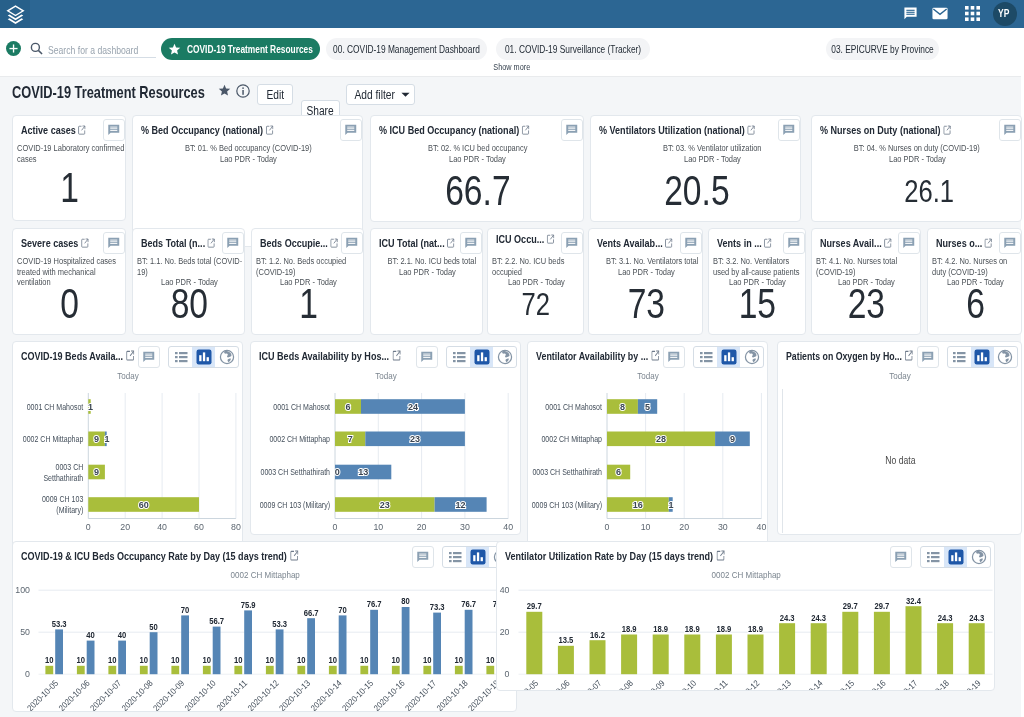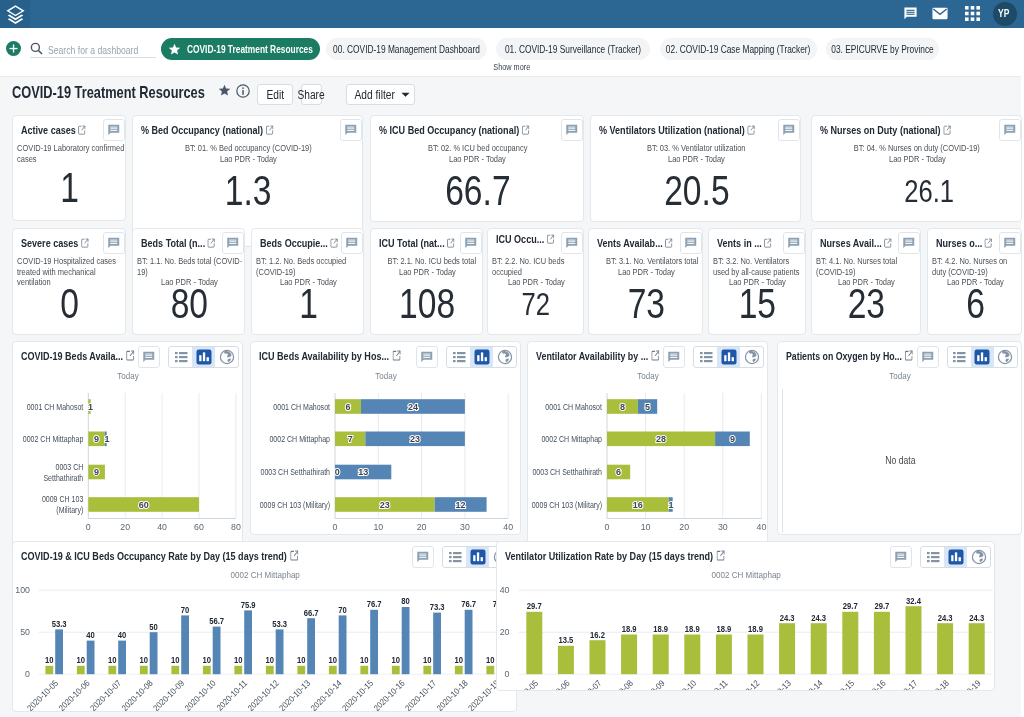--- a/index.html
+++ b/index.html
@@ -75,41 +75,38 @@
         <path d="M7 0.8 L8.7 4.8 L13.2 5.2 L9.8 8.1 L10.8 12.5 L7 10.2 L3.2 12.5 L4.2 8.1 L0.8 5.2 L5.3 4.8 Z" fill="#fff"></path>
       </svg>
       <span class="sx" style="transform:scaleX(0.82)">COVID-19 Treatment Resources</span>
     </div>
 <div class="chip" style="left:326px;width:160.5px">
       <span class="sx" style="transform:scaleX(0.82);transform-origin:center">00. COVID-19 Management Dashboard</span>
     </div>
 <div class="chip" style="left:496px;width:154px">
       <span class="sx" style="transform:scaleX(0.82);transform-origin:center">01. COVID-19 Surveillance (Tracker)</span>
     </div>
-<div class="chip" style="left:659.5px;width:157px">
-      <span class="sx" style="transform:scaleX(0.82);transform-origin:center">02. COVID-19 Case Mapping (Tracker)</span>
-    </div>
 <div class="chip" style="left:826px;width:113px">
       <span class="sx" style="transform:scaleX(0.82);transform-origin:center">03. EPICURVE by Province</span>
     </div>
 <div class="abs" style="left:472px;top:62px;width:80px;text-align:center;font-size:9px;color:#333f4c"><span class="sx" style="transform:scaleX(0.81);transform-origin:center">Show more</span></div>
 <div id="gray"></div>
 <div class="abs" style="left:12px;top:83.5px;font-size:15.7px;font-weight:bold;color:#212934;white-space:nowrap"><span class="sx" style="transform:scaleX(0.816)">COVID-19 Treatment Resources</span></div>
 <svg class="abs" style="left:218px;top:84px" width="13" height="13" viewBox="0 0 14 14">
       <path d="M7 0.8 L8.7 4.8 L13.2 5.2 L9.8 8.1 L10.8 12.5 L7 10.2 L3.2 12.5 L4.2 8.1 L0.8 5.2 L5.3 4.8 Z" fill="#4a5768"></path>
     </svg>
 <svg class="abs" style="left:236px;top:84px" width="14" height="14" viewBox="0 0 14 14">
       <circle cx="7" cy="7" r="6.2" fill="none" stroke="#4a5768" stroke-width="1.2"></circle>
       <rect x="6.3" y="3.4" width="1.5" height="1.5" fill="#4a5768"></rect>
       <rect x="6.3" y="6" width="1.5" height="4.8" fill="#4a5768"></rect>
     </svg>
 <div class="btn" style="left:257px;top:84px;width:36px">
       <span class="sx" style="transform:scaleX(0.85);transform-origin:center">Edit</span>
     </div>
-<div class="btn" style="left:301px;top:84px;width:21px">
+<div class="btn" style="left:301px;top:100px;width:39px">
       <span class="sx" style="transform:scaleX(0.85);transform-origin:center">Share</span>
     </div>
 <div class="btn" style="left:346px;top:84px;width:69px"><span class="sx" style="transform:scaleX(0.85);transform-origin:center">Add filter</span>&nbsp;<svg width="9" height="6" viewBox="0 0 10 6" style="margin-top:1px">
         <path d="M0.5 0.5 L5 5 L9.5 0.5 Z" fill="#212934"></path>
       </svg></div>
 <div class="abs" style="left:1021px;top:76px;width:3px;height:641px;background:#fff"></div>
 <div class="card" style="left:12px;top:115px;width:114px;height:106px">
       <div style="position:absolute;left:8px;top:7px">
         <span class="sx" style="transform:scaleX(0.780);display:flex;align-items:center">
           <span class="ttl">Active cases</span>
@@ -148,21 +145,20 @@
       </div>
       <div class="chatbtn" style="left:207px;top:3px">
         <svg width="13.5" height="13.5" viewBox="0 0 16 16">
           <path d="M1.5 2 h13 v9.5 h-10.2 l-2.8 2.8 z" fill="#8ba0b3"></path>
           <rect x="3.8" y="4.3" width="8.4" height="1.05" fill="#fff"></rect>
           <rect x="3.8" y="6.3" width="8.4" height="1.05" fill="#fff"></rect>
           <rect x="3.8" y="8.3" width="8.4" height="1.05" fill="#fff"></rect>
         </svg>
       </div>
       <div class="ksub" style="left:4px;top:27px;width:223px"><span class="sx" style="transform:scaleX(0.78);transform-origin:center;white-space:nowrap">BT: 01. % Bed occupancy (COVID-19)</span><div style="text-align:center"><span class="sx" style="transform:scaleX(0.78);transform-origin:center">Lao PDR - Today</span></div></div>
-      <div class="knum" style="left:0;top:54px;width:231px;font-size:42px;line-height:42px"><span class="sx" style="transform:scaleX(0.8);transform-origin:center">1.3</span></div>
     </div>
 <div class="card" style="left:370px;top:115px;width:213.5px;height:107px">
       <div style="position:absolute;left:8px;top:7px">
         <span class="sx" style="transform:scaleX(0.780);display:flex;align-items:center">
           <span class="ttl">% ICU Bed Occupancy (national)</span>
           <span style="margin-left:3px;flex:none">
             <svg style="display:block" width="10" height="10" viewBox="0 0 12 12">
               <path d="M10.5 6.5v3.6a0.9 0.9 0 0 1-0.9 0.9H1.9a0.9 0.9 0 0 1-0.9-0.9V2.4a0.9 0.9 0 0 1 0.9-0.9h3.6" fill="none" stroke="#6e7a8a" stroke-width="1.1"></path>
               <path d="M7 1.2h3.8V5" fill="none" stroke="#6e7a8a" stroke-width="1.1"></path>
               <path d="M10.6 1.4L5.6 6.4" stroke="#6e7a8a" stroke-width="1.1"></path>
@@ -195,21 +191,21 @@
         </span>
       </div>
       <div class="chatbtn" style="left:187px;top:3px">
         <svg width="13.5" height="13.5" viewBox="0 0 16 16">
           <path d="M1.5 2 h13 v9.5 h-10.2 l-2.8 2.8 z" fill="#8ba0b3"></path>
           <rect x="3.8" y="4.3" width="8.4" height="1.05" fill="#fff"></rect>
           <rect x="3.8" y="6.3" width="8.4" height="1.05" fill="#fff"></rect>
           <rect x="3.8" y="8.3" width="8.4" height="1.05" fill="#fff"></rect>
         </svg>
       </div>
-      <div class="ksub" style="left:4px;top:27px;width:203px"><span class="sx" style="transform:scaleX(0.78);transform-origin:center;white-space:nowrap">BT: 03. % Ventilator utilization</span><div style="text-align:center"><span class="sx" style="transform:scaleX(0.78);transform-origin:center">Lao PDR - Today</span></div></div>
+      <div class="ksub" style="left:20px;top:27px;width:203px"><span class="sx" style="transform:scaleX(0.78);transform-origin:center;white-space:nowrap">BT: 03. % Ventilator utilization</span><div style="text-align:center"><span class="sx" style="transform:scaleX(0.78);transform-origin:center">Lao PDR - Today</span></div></div>
       <div class="knum" style="left:0;top:54px;width:211px;font-size:42px;line-height:42px"><span class="sx" style="transform:scaleX(0.8);transform-origin:center">20.5</span></div>
     </div>
 <div class="card" style="left:810.5px;top:115px;width:211px;height:107px">
       <div style="position:absolute;left:8px;top:7px">
         <span class="sx" style="transform:scaleX(0.780);display:flex;align-items:center">
           <span class="ttl">% Nurses on Duty (national)</span>
           <span style="margin-left:3px;flex:none">
             <svg style="display:block" width="10" height="10" viewBox="0 0 12 12">
               <path d="M10.5 6.5v3.6a0.9 0.9 0 0 1-0.9 0.9H1.9a0.9 0.9 0 0 1-0.9-0.9V2.4a0.9 0.9 0 0 1 0.9-0.9h3.6" fill="none" stroke="#6e7a8a" stroke-width="1.1"></path>
               <path d="M7 1.2h3.8V5" fill="none" stroke="#6e7a8a" stroke-width="1.1"></path>
@@ -316,21 +312,20 @@
       </div>
       <div class="chatbtn" style="left:89px;top:3px">
         <svg width="13.5" height="13.5" viewBox="0 0 16 16">
           <path d="M1.5 2 h13 v9.5 h-10.2 l-2.8 2.8 z" fill="#8ba0b3"></path>
           <rect x="3.8" y="4.3" width="8.4" height="1.05" fill="#fff"></rect>
           <rect x="3.8" y="6.3" width="8.4" height="1.05" fill="#fff"></rect>
           <rect x="3.8" y="8.3" width="8.4" height="1.05" fill="#fff"></rect>
         </svg>
       </div>
       <div class="ksub" style="left:4px;top:27px;width:105px"><span class="sx" style="transform:scaleX(0.78);transform-origin:center;white-space:nowrap">BT: 2.1. No. ICU beds total</span><div style="text-align:center"><span class="sx" style="transform:scaleX(0.78);transform-origin:center">Lao PDR - Today</span></div></div>
-      <div class="knum" style="left:0;top:54px;width:113px;font-size:42px;line-height:42px"><span class="sx" style="transform:scaleX(0.8);transform-origin:center">108</span></div>
     </div>
 <div class="card" style="left:487px;top:228px;width:96.5px;height:107px">
       <div style="position:absolute;left:8px;top:3px">
         <span class="sx" style="transform:scaleX(0.780);display:flex;align-items:center">
           <span class="ttl">ICU Occu...</span>
           <span style="margin-left:3px;flex:none">
             <svg style="display:block" width="10" height="10" viewBox="0 0 12 12">
               <path d="M10.5 6.5v3.6a0.9 0.9 0 0 1-0.9 0.9H1.9a0.9 0.9 0 0 1-0.9-0.9V2.4a0.9 0.9 0 0 1 0.9-0.9h3.6" fill="none" stroke="#6e7a8a" stroke-width="1.1"></path>
               <path d="M7 1.2h3.8V5" fill="none" stroke="#6e7a8a" stroke-width="1.1"></path>
               <path d="M10.6 1.4L5.6 6.4" stroke="#6e7a8a" stroke-width="1.1"></path>

